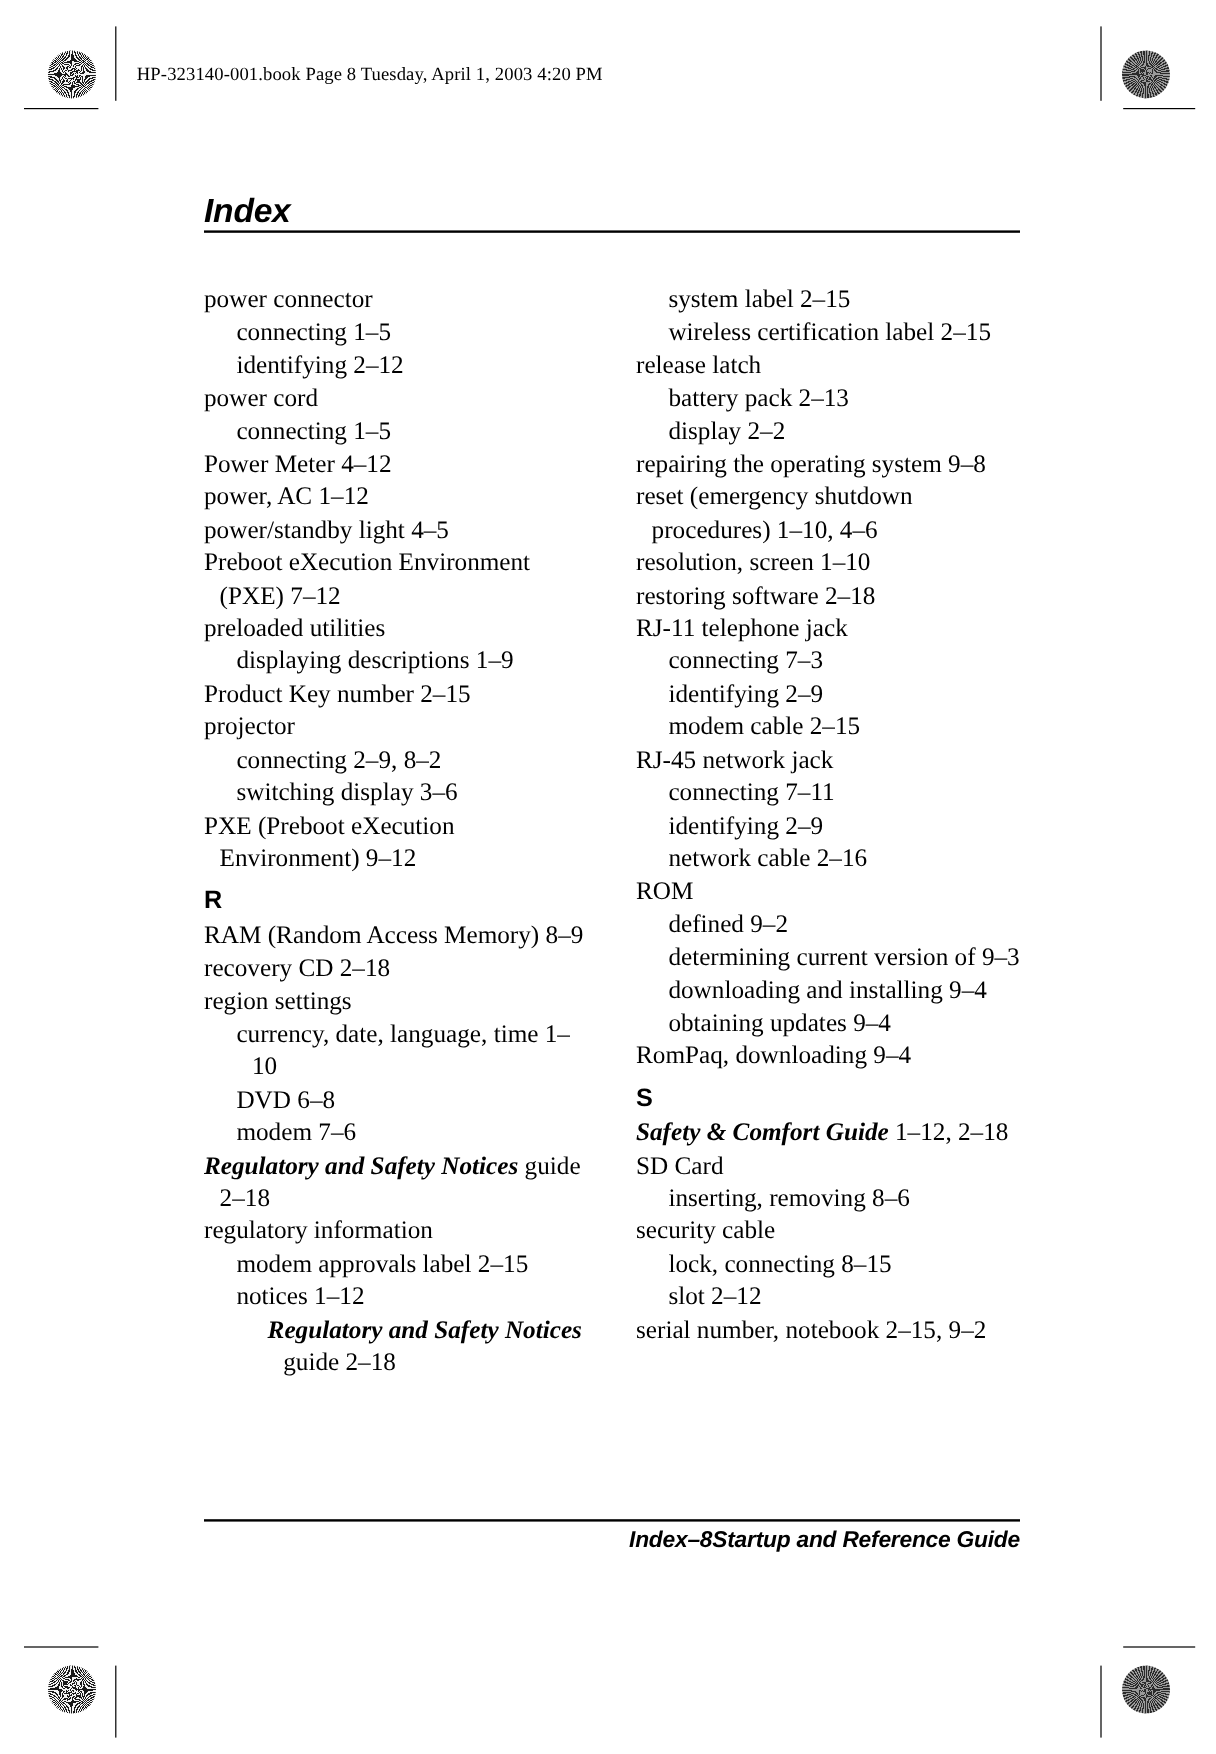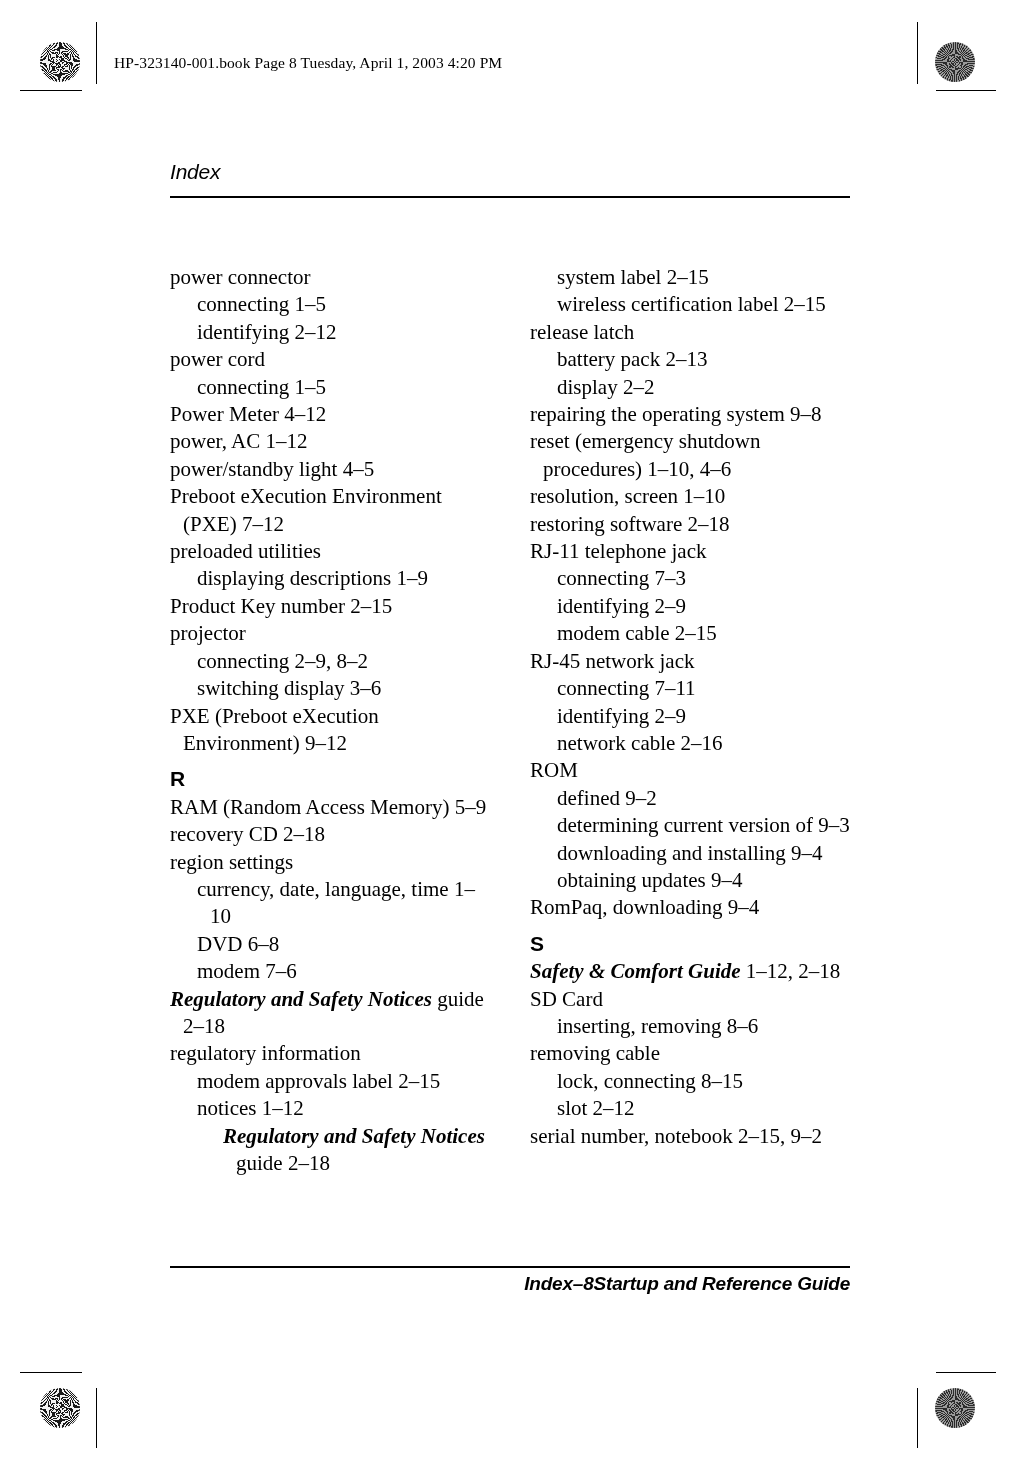--- a/index.html
+++ b/index.html
@@ -52,39 +52,38 @@
 
   .page-header {
     position: absolute;
     left: 170px;
     top: 160px;
     width: 680px;
   }
   .page-header .header-text {
     font-family: "Liberation Sans", "DejaVu Sans", sans-serif;
     font-style: italic;
-    font-weight: 400;
-    font-size: 21px;
+    font-weight: 700;
+    font-size: 28px;
     letter-spacing: -0.2px;
-    padding-bottom: 12px;
+    padding-bottom: 0;
   }
   .page-header .rule {
     height: 1.6px;
     background: #000;
     width: 680px;
   }
 
   .columns {
     position: absolute;
     left: 170px;
     top: 236px;
     width: 680px;
     display: flex;
     gap: 40px;
-    margin-top: 28px;
   }
   .column {
     width: 320px;
     font-size: 21px;
     line-height: 27.4px;
   }
 
   .entry {
     padding-left: 13px;
     text-indent: -13px;
@@ -190,21 +189,21 @@
       <div class="entry">power/standby light 4–5</div>
       <div class="entry">Preboot eXecution Environment (PXE) 7–12</div>
       <div class="entry">preloaded utilities</div>
       <div class="entry lvl1">displaying descriptions 1–9</div>
       <div class="entry">Product Key number 2–15</div>
       <div class="entry">projector</div>
       <div class="entry lvl1">connecting 2–9, 8–2</div>
       <div class="entry lvl1">switching display 3–6</div>
       <div class="entry">PXE (Preboot eXecution Environment) 9–12</div>
       <div class="section-letter">R</div>
-      <div class="entry">RAM (Random Access Memory) 5–9</div>
+      <div class="entry">RAM (Random Access Memory) 8–9</div>
       <div class="entry">recovery CD 2–18</div>
       <div class="entry">region settings</div>
       <div class="entry lvl1">currency, date, language, time 1–10</div>
       <div class="entry lvl1">DVD 6–8</div>
       <div class="entry lvl1">modem 7–6</div>
       <div class="entry"><span class="ital">Regulatory and Safety Notices</span> guide 2–18</div>
       <div class="entry">regulatory information</div>
       <div class="entry lvl1">modem approvals label 2–15</div>
       <div class="entry lvl1">notices 1–12</div>
       <div class="entry lvl2"><span class="ital">Regulatory and Safety Notices</span> guide 2–18</div>
@@ -230,21 +229,21 @@
       <div class="entry">ROM</div>
       <div class="entry lvl1">defined 9–2</div>
       <div class="entry lvl1">determining current version of 9–3</div>
       <div class="entry lvl1">downloading and installing 9–4</div>
       <div class="entry lvl1">obtaining updates 9–4</div>
       <div class="entry">RomPaq, downloading 9–4</div>
       <div class="section-letter">S</div>
       <div class="entry"><span class="ital">Safety &amp; Comfort Guide</span> 1–12, 2–18</div>
       <div class="entry">SD Card</div>
       <div class="entry lvl1">inserting, removing 8–6</div>
-      <div class="entry">removing cable</div>
+      <div class="entry">security cable</div>
       <div class="entry lvl1">lock, connecting 8–15</div>
       <div class="entry lvl1">slot 2–12</div>
       <div class="entry">serial number, notebook 2–15, 9–2</div>
     </div>
 </div>
 
 <div class="page-footer">
   <div class="rule"></div>
   <div class="footer-row">
     <div>Index–8</div>

